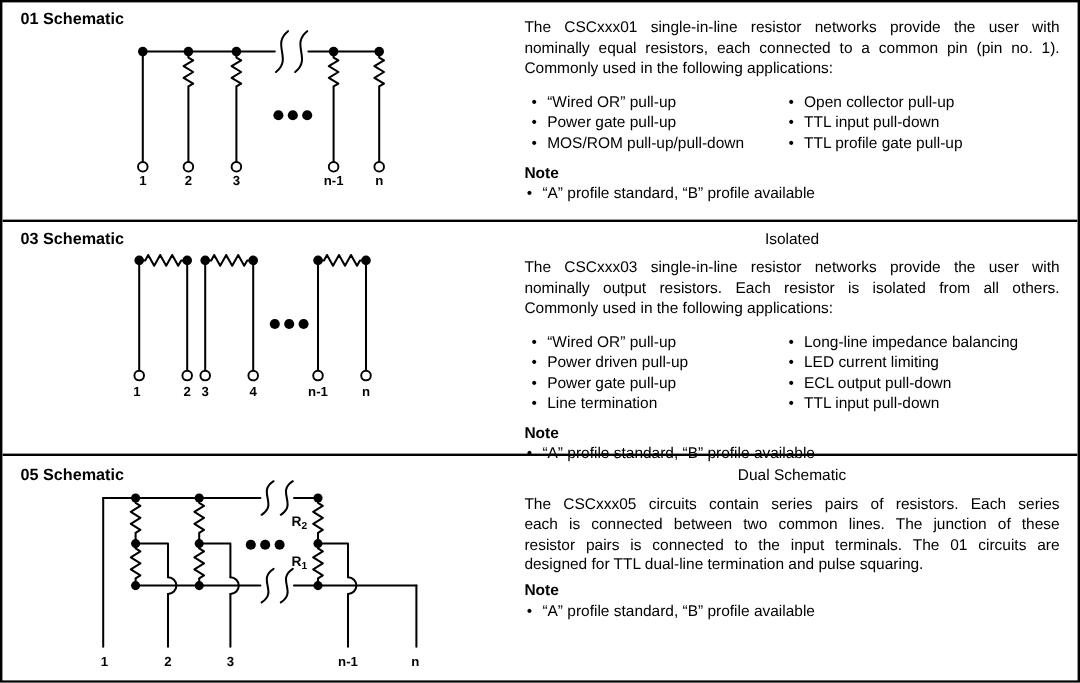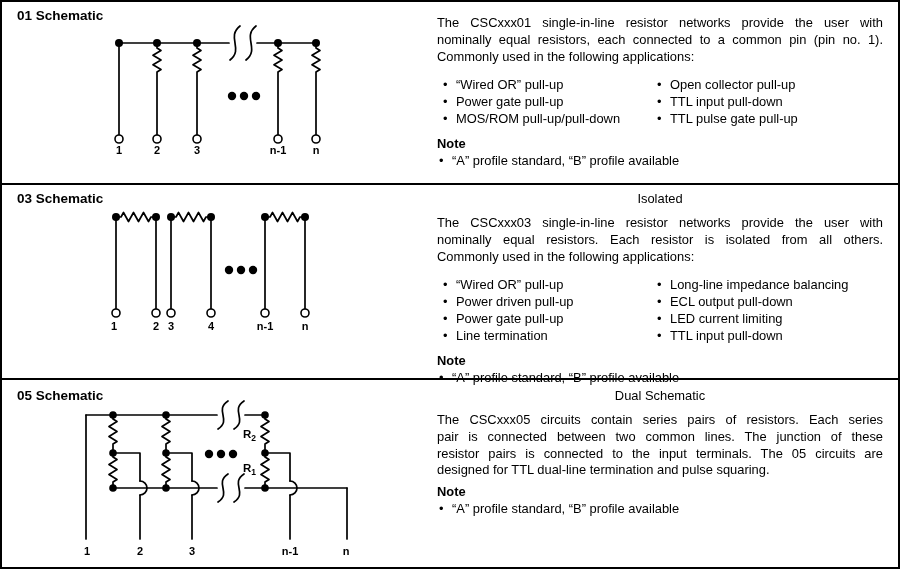--- a/index.html
+++ b/index.html
@@ -92,21 +92,21 @@
       </div>
       <div class="cols">
         <ul class="blist blist-left">
           <li class="bitem">“Wired OR” pull-up</li>
           <li class="bitem">Power gate pull-up</li>
           <li class="bitem">MOS/ROM pull-up/pull-down</li>
         </ul>
         <ul class="blist blist-right">
           <li class="bitem">Open collector pull-up</li>
           <li class="bitem">TTL input pull-down</li>
-          <li class="bitem">TTL pulse gate pull-up</li>
+          <li class="bitem">TTL profile gate pull-up</li>
         </ul>
       </div>
       <div class="note-label">Note</div>
       <div class="bitem">“A” profile standard, “B” profile available</div>
     </div>
   </div>
 
   <div class="divider" style="top:181px"></div>
 
   <div class="sec" style="top:183px;height:193px">
@@ -154,34 +154,34 @@
         <text class="pin" x="209" y="145">4</text>
         <text class="pin" x="263" y="145">n-1</text>
         <text class="pin" x="303" y="145">n</text>
       </g>
     </svg>
 
     <div class="txt">
       <div class="title">Isolated</div>
       <div class="para">
         <div class="jline">The CSCxxx03 single-in-line resistor networks provide the user with</div>
-        <div class="jline">nominally equal resistors. Each resistor is isolated from all others.</div>
+        <div class="jline">nominally output resistors. Each resistor is isolated from all others.</div>
         <div class="lline">Commonly used in the following applications:</div>
       </div>
       <div class="cols">
         <ul class="blist blist-left">
           <li class="bitem">“Wired OR” pull-up</li>
           <li class="bitem">Power driven pull-up</li>
           <li class="bitem">Power gate pull-up</li>
           <li class="bitem">Line termination</li>
         </ul>
         <ul class="blist blist-right">
           <li class="bitem">Long-line impedance balancing</li>
+          <li class="bitem">LED current limiting</li>
           <li class="bitem">ECL output pull-down</li>
-          <li class="bitem">LED current limiting</li>
           <li class="bitem">TTL input pull-down</li>
         </ul>
       </div>
       <div class="note-label">Note</div>
       <div class="bitem">“A” profile standard, “B” profile available</div>
     </div>
   </div>
 
   <div class="divider" style="top:376px"></div>
 
@@ -252,22 +252,22 @@
         <text class="pin" x="190" y="173">3</text>
         <text class="pin" x="288" y="173">n-1</text>
         <text class="pin" x="344" y="173">n</text>
       </g>
     </svg>
 
     <div class="txt">
       <div class="title">Dual Schematic</div>
       <div class="para">
         <div class="jline">The CSCxxx05 circuits contain series pairs of resistors. Each series</div>
-        <div class="jline">pair is connected between two common lines. The junction of these</div>
-        <div class="jline">resistor pairs is connected to the input terminals. The 05 circuits are</div>
+        <div class="jline">each is connected between two common lines. The junction of these</div>
+        <div class="jline">resistor pairs is connected to the input terminals. The 01 circuits are</div>
         <div class="lline">designed for TTL dual-line termination and pulse squaring.</div>
       </div>
       <div class="note-label">Note</div>
       <div class="bitem">“A” profile standard, “B” profile available</div>
     </div>
   </div>
 
 </div>
 
 </body></html>

